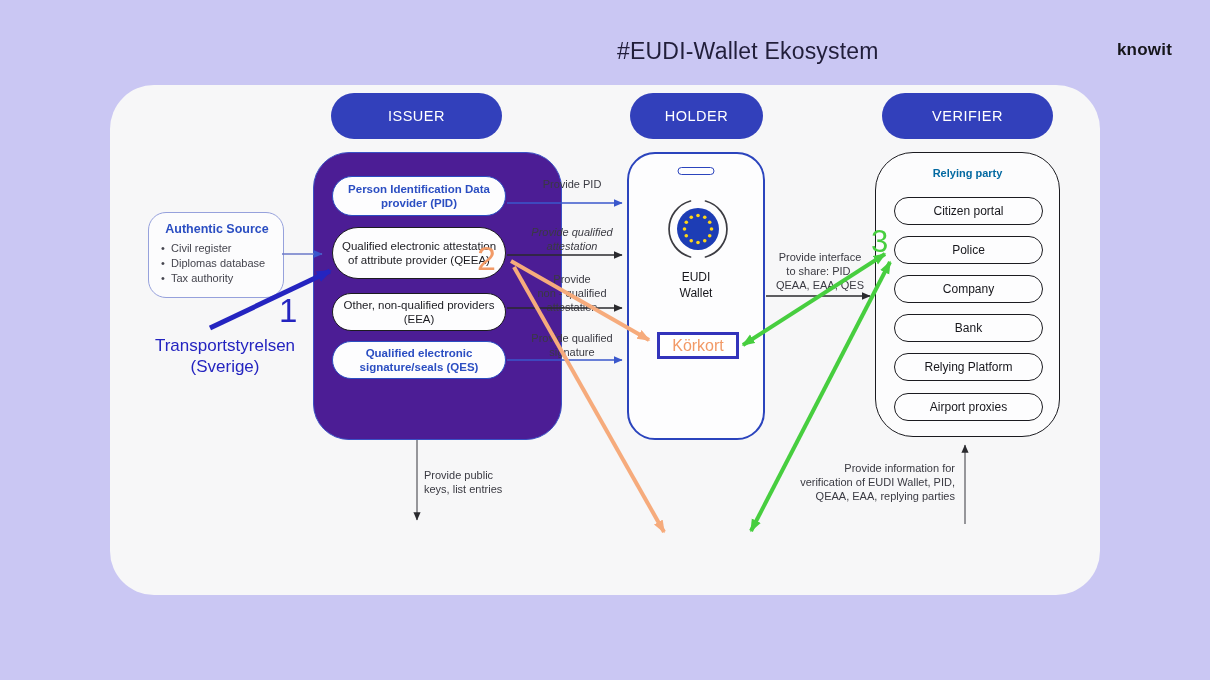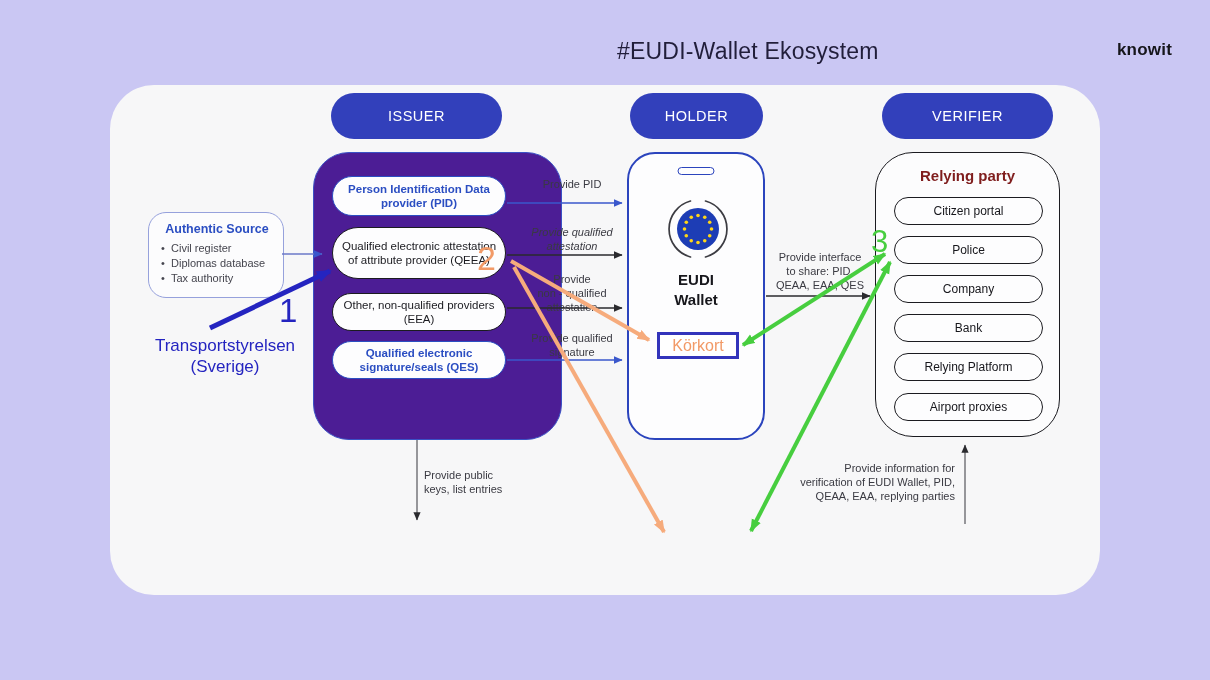--- a/index.html
+++ b/index.html
@@ -51,31 +51,31 @@
   .node.black { border:1.8px solid #1b1b20; color:#1b1b20; font-weight:500; }
   .node-pid  { top:23px; height:40px; border-radius:20px; }
   .node-qeea { top:74px; height:52px; border-radius:26px; }
   .node-eea  { top:140px; height:38px; border-radius:19px; }
   .node-qes  { top:188px; height:38px; border-radius:19px; }
 
   
   .phone { left:517px; top:67px; width:138px; height:288px; border:2px solid #2b44bd; border-radius:28px; background:#fdfdfe; }
   .speaker { left:50%; transform:translateX(-50%); top:13px; width:37px; height:8px; border:1.5px solid #2b44bd; border-radius:5px; background:#fdfdfe; }
   .emblem { left:34px; top:40px; width:70px; height:70px; }
-  .wallet-label { left:0; top:116px; width:100%; text-align:center; font-size:15px; font-weight:700; color:#17171c; line-height:1.3; }
+  .wallet-label { left:0; top:116px; width:100%; text-align:center; font-size:12px; font-weight:400; color:#17171c; line-height:1.3; }
   .credential {
     left:28px; top:178px; width:82px; height:27px;
     border:3px solid #3334bb; background:#fff;
     display:flex; align-items:center; justify-content:center;
     font-size:16px; color:var(--orange-text,#f29a67);
   }
 
   
   .verifier-box { left:765px; top:67px; width:185px; height:285px; border:1.8px solid #1b1b20; border-radius:38px; background:#fcfcfd; }
-  .verifier-title { left:0; top:14px; width:100%; text-align:center; font-size:15px; font-weight:700; color:#7f1d1d; }
+  .verifier-title { left:0; top:14px; width:100%; text-align:center; font-size:11px; font-weight:700; color:#0369a1; }
   .party {
     position:absolute; left:18px; width:149px; height:28px;
     border:1.5px solid #1b1b20; border-radius:14px; background:#fdfdfe;
     display:flex; align-items:center; justify-content:center;
     font-size:12px; color:#17171c;
   }
 
   
   .flow-label { font-size:11px; color:#3a3a42; text-align:center; line-height:1.25; }
   .fl-pid      { left:407px; top:93px;  width:110px; }

